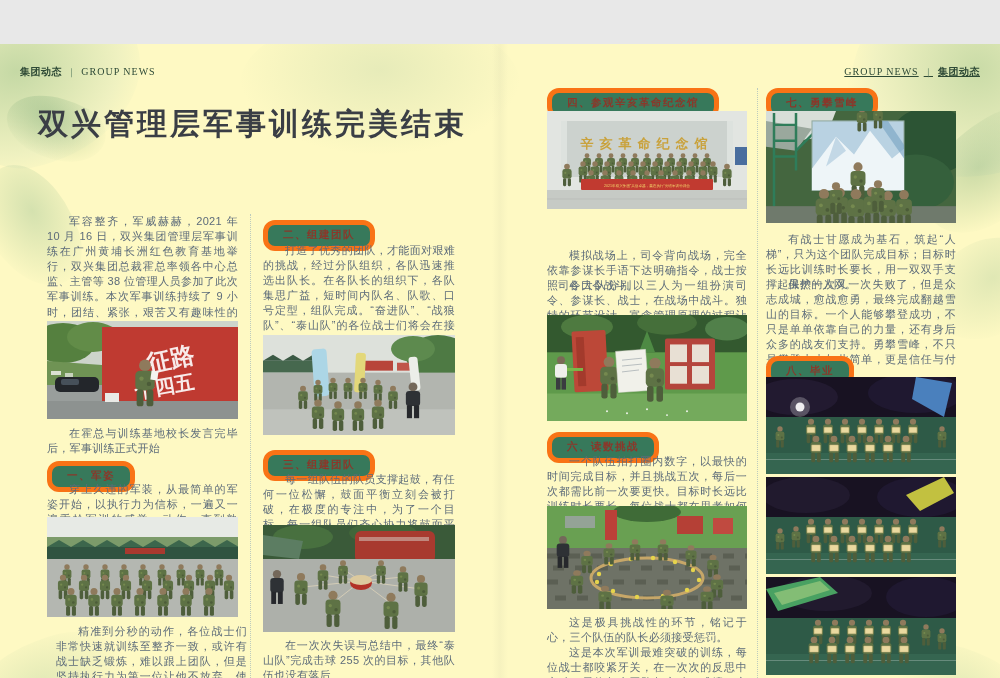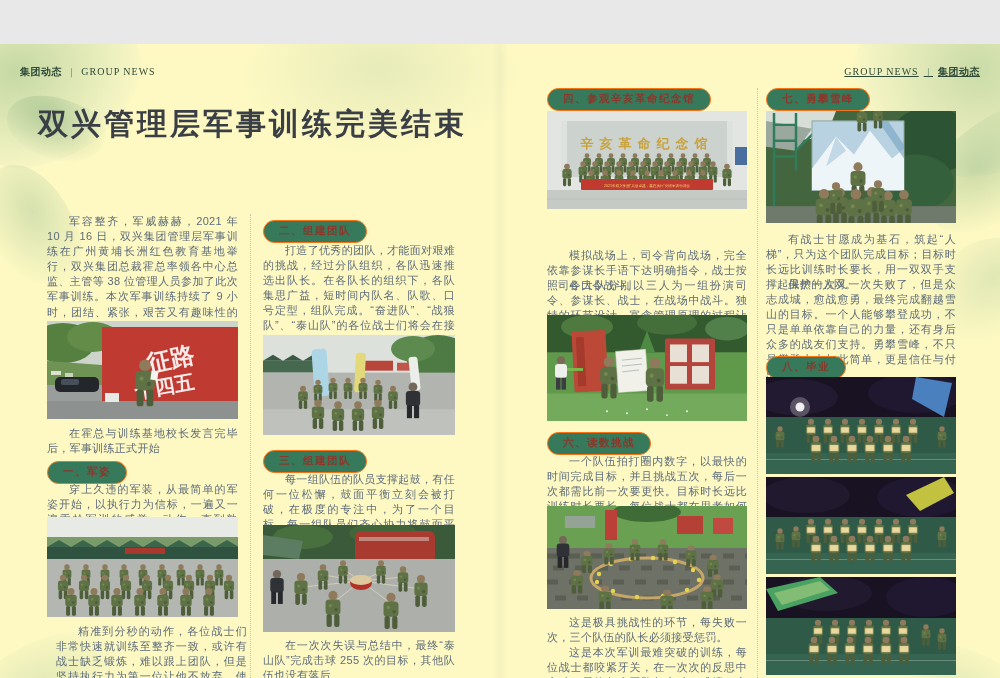--- a/index.html
+++ b/index.html
@@ -9,21 +9,21 @@
   .fold{position:absolute;left:492px;top:0;width:16px;height:678px;
         background:linear-gradient(90deg,rgba(0,0,0,0) 0%,rgba(120,130,120,.06) 50%,rgba(0,0,0,0) 100%);}
   .hdr{position:absolute;top:21px;font-size:10px;color:#2e4a36;letter-spacing:.5px;white-space:nowrap;}
   .hdr .cn{font-weight:700;}
   .hdr .en{font-family:"Liberation Serif","DejaVu Serif",serif;letter-spacing:1px;}
   .hdr .sep{color:#557a60;margin:0 5px;font-size:9px;}
   .titlebox{position:absolute;left:0;top:54px;width:505px;text-align:center;}
   .t1{margin:0;font-size:29px;font-weight:700;color:#20695b;letter-spacing:2px;}
   .t2{margin:6px 0 0 0;font-size:30px;font-weight:700;color:#3a3e45;letter-spacing:3px;}
   .pill{position:absolute;display:inline-block;background:#37795b;color:#8b372a;
-        border:1px solid #f97316;border-radius:12px;padding:3px 15px 4px 15px;
+        border:5px solid #f97316;border-radius:12px;padding:3px 15px 4px 15px;
         font-size:10.5px;font-weight:700;letter-spacing:1.5px;white-space:nowrap;}
   .bp{position:absolute;margin:0;font-size:11px;line-height:15.1px;color:#5c6b7a;
       text-align:justify;letter-spacing:.3px;text-indent:2em;}
   .photo{position:absolute;overflow:hidden;background:#d8dcd6;}
   .photo svg{display:block;width:100%;height:100%;}
   .divider{position:absolute;width:0;border-left:1.5px dotted #bccbbe;}
   .foot{position:absolute;top:646px;font-size:11px;color:#3a3a3a;
         font-family:"Liberation Serif","DejaVu Serif",serif;letter-spacing:1px;}
   .foot .num{font-weight:700;}
   .foot .sp{display:inline-block;width:18px;}
@@ -358,21 +358,21 @@
         <use href="#sol" transform="translate(166,60) scale(1.3,1.05)"></use>
       <use href="#sol" transform="translate(170,80) scale(1.4,1.1)"></use>
         <use href="#sol" transform="translate(30,76) scale(1.4,1.1)"></use>
         <use href="#sol" transform="translate(58,92) scale(1.5,1.15)"></use>
         <use href="#sol" transform="translate(120,96) scale(1.5,1.15)"></use>
         <use href="#sol" transform="translate(160,92) scale(1.45,1.1)"></use>
       <use href="#dark" transform="translate(16,46) scale(1.5)"></use>
     </svg>
   </div>
 
-  <p class="bp" style="left:547px;top:571px;width:200px;">这是极具挑战性的环节，每失败一次，三个队伍的队长必须接受惩罚。</p>
+  <p class="bp" style="left:547px;top:571px;width:200px;">这是极具挑战性的环节，铭记于心，三个队伍的队长必须接受惩罚。</p>
   <p class="bp" style="left:547px;top:601px;width:200px;">这是本次军训最难突破的训练，每位战士都咬紧牙关，在一次次的反思中突破，最终每个团队都突破了成绩，突破了自我。</p>
 
   <div class="pill" style="left:766px;top:44px;">七、勇攀雪峰</div>
 
   <div class="photo" style="left:766px;top:67px;width:190px;height:112px;">
     <svg viewBox="0 0 190 113" preserveAspectRatio="none">
       <rect width="190" height="113" fill="#44663f"></rect>
       <ellipse cx="165" cy="30" rx="42" ry="34" fill="#2c5434"></ellipse>
       <ellipse cx="150" cy="72" rx="38" ry="28" fill="#35603c"></ellipse>
       <path d="M0,0 H70 L60,26 L0,34 Z" fill="#d7ded8"></path>

